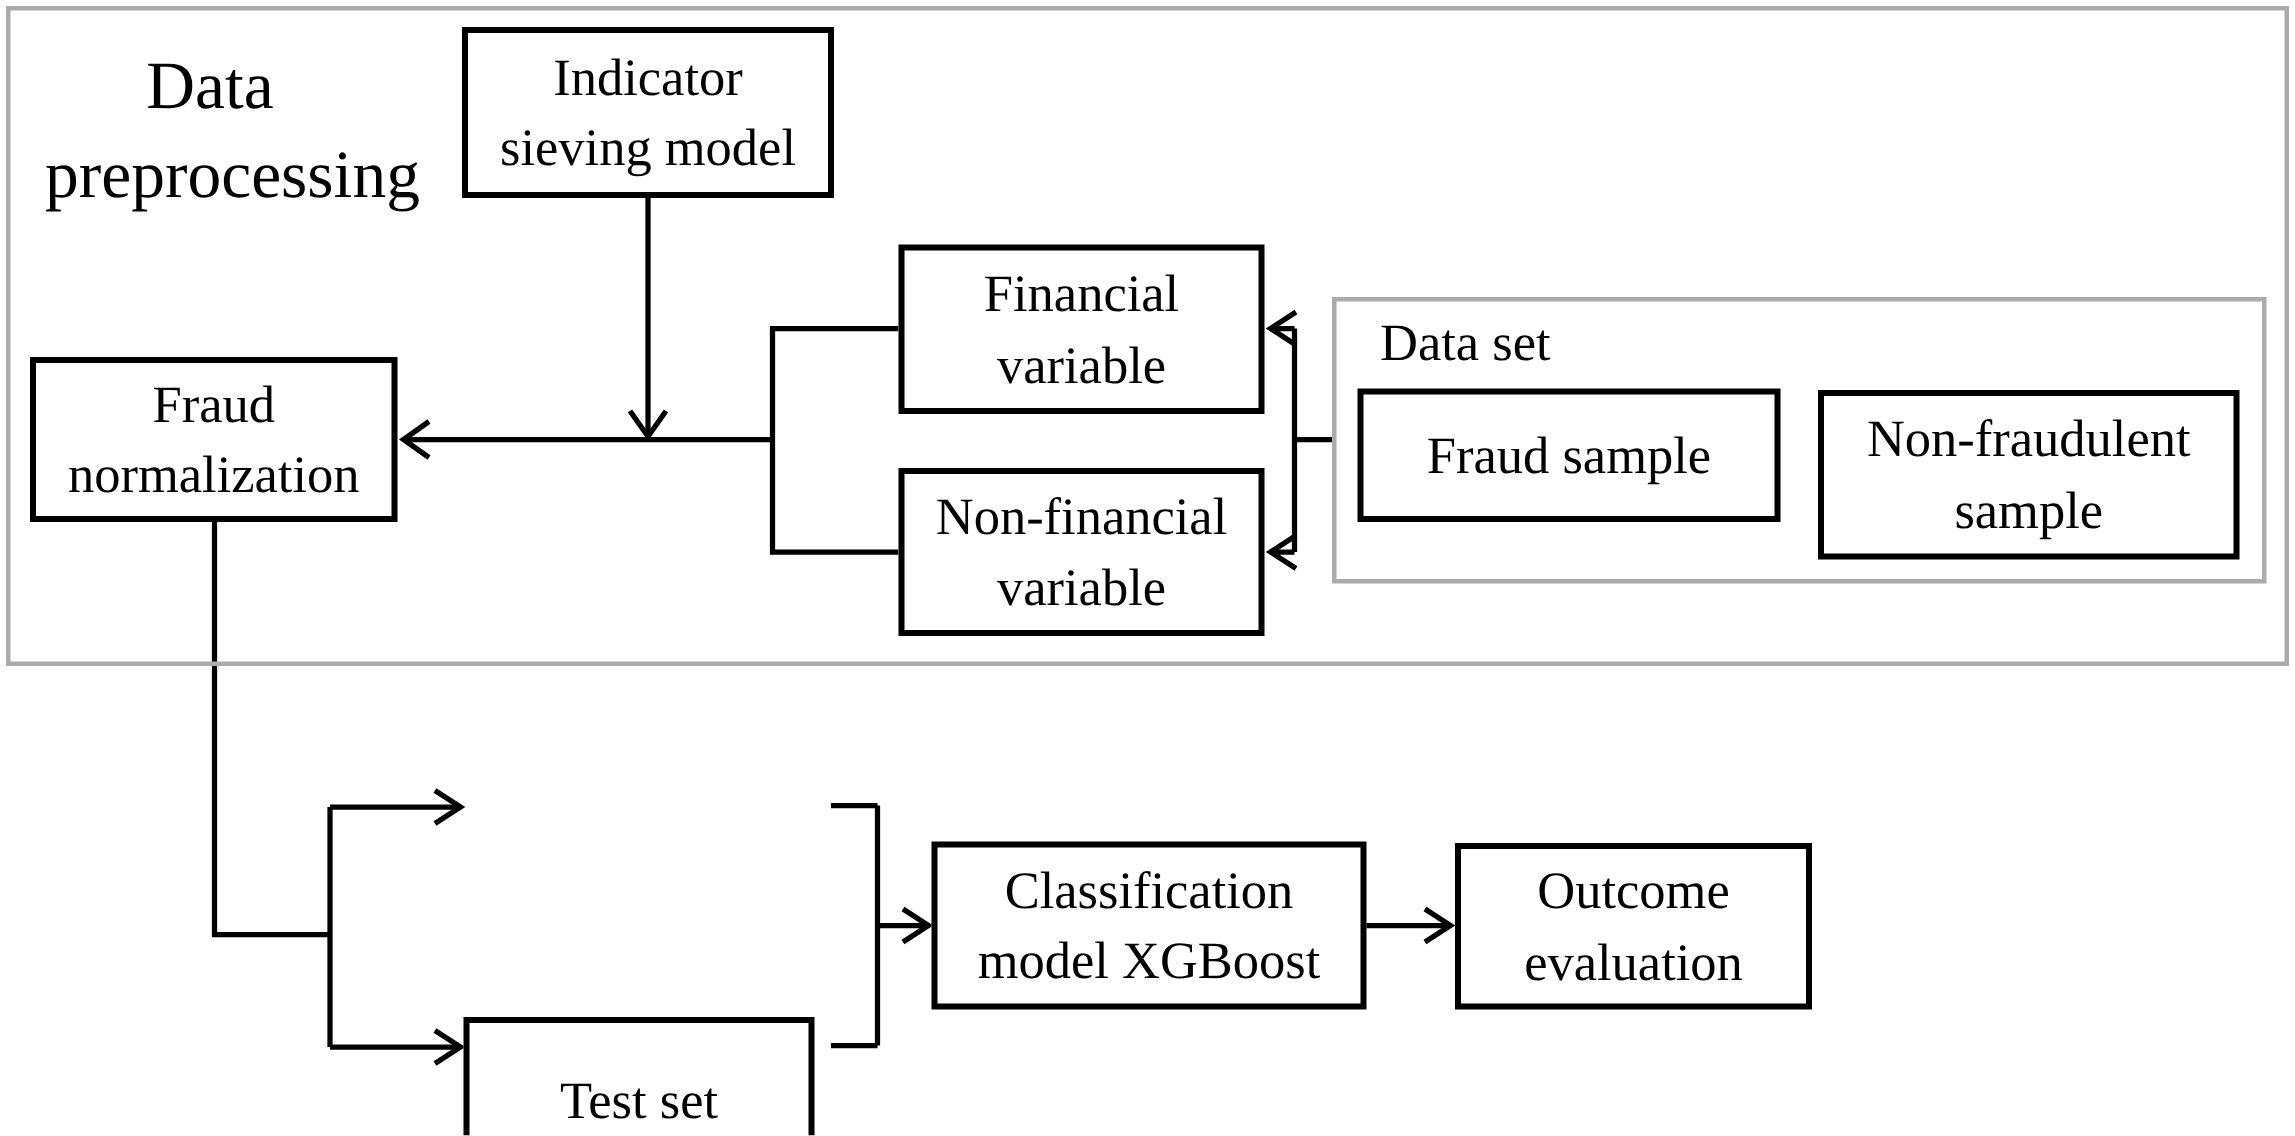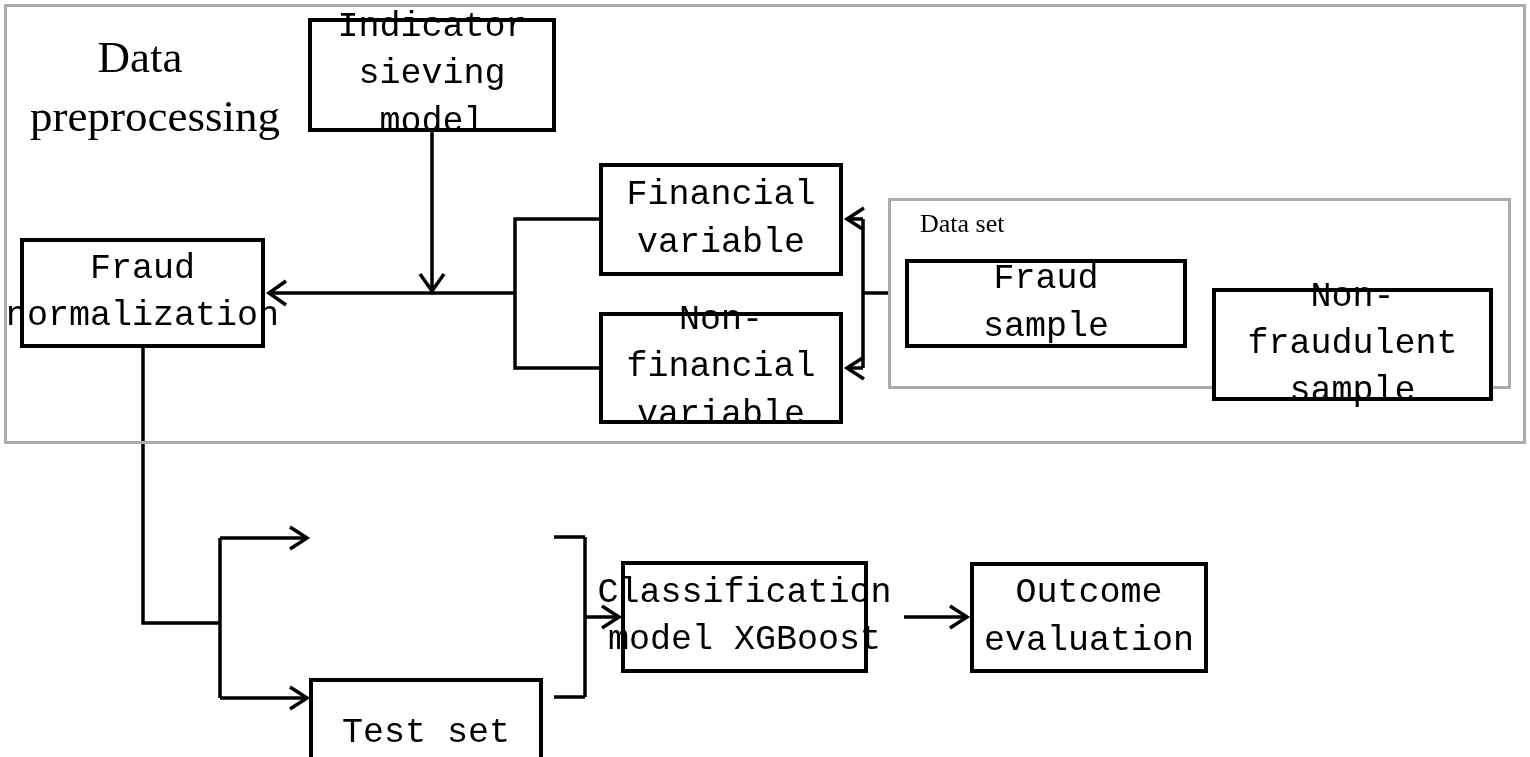--- a/index.html
+++ b/index.html
@@ -27,52 +27,51 @@
   }
   .node{
     position:absolute;
     box-sizing:border-box;
     border:4px solid var(--node-border);
     background:var(--background);
     display:flex;align-items:center;justify-content:center;
     text-align:center;
     font-size:35px;line-height:1.35;
     padding:0 20px;
-    font-family:Liberation Mono, monospace;
   }
   .region{
     position:absolute;
     box-sizing:border-box;
     border:3px solid var(--container-border);
     background:transparent;
   }
   .floating-label{
     position:absolute;
     font-size:45px;line-height:1.32;
     text-align:center;
   }
   .group-label{
     position:absolute;
-    font-size:26px;line-height:1.2;
+    font-size:35px;line-height:1.2;
     text-align:left;
   }
   
   #region-preprocessing{left:4px;top:4px;width:1522px;height:440px;}
   #label-preprocessing{left:30px;top:28px;width:220px;}
   #node-indicator{left:308px;top:18px;width:248px;height:114px;}
   #node-normalization{left:20px;top:238px;width:245px;height:110px;}
   #node-financial{left:599px;top:163px;width:244px;height:113px;text-align:center;}
   #node-nonfinancial{left:599px;top:312px;width:244px;height:112px;}
   #group-dataset{left:888px;top:198px;width:623px;height:191px;}
   #label-dataset{left:920px;top:208px;width:300px;}
   #node-fraud{left:905px;top:259px;width:282px;height:89px;}
-  #node-nonfraud{left:1212px;top:260px;width:281px;height:113px;margin-top:28px;}
+  #node-nonfraud{left:1212px;top:260px;width:281px;height:113px;}
   #node-training{left:309px;top:481px;width:245px;height:111px;}
   #node-test{left:309px;top:678px;width:234px;height:112px;}
-  #node-classification{left:621px;top:561px;width:247px;height:112px;}
+  #node-classification{left:621px;top:561px;width:290px;height:112px;}
   #node-outcome{left:970px;top:562px;width:238px;height:111px;}
 </style>
 </head>
 <body>
 
 <div class="stage">
 
   <svg class="connectors" viewBox="0 0 1530 757" xmlns="http://www.w3.org/2000/svg">
 
     <g>

